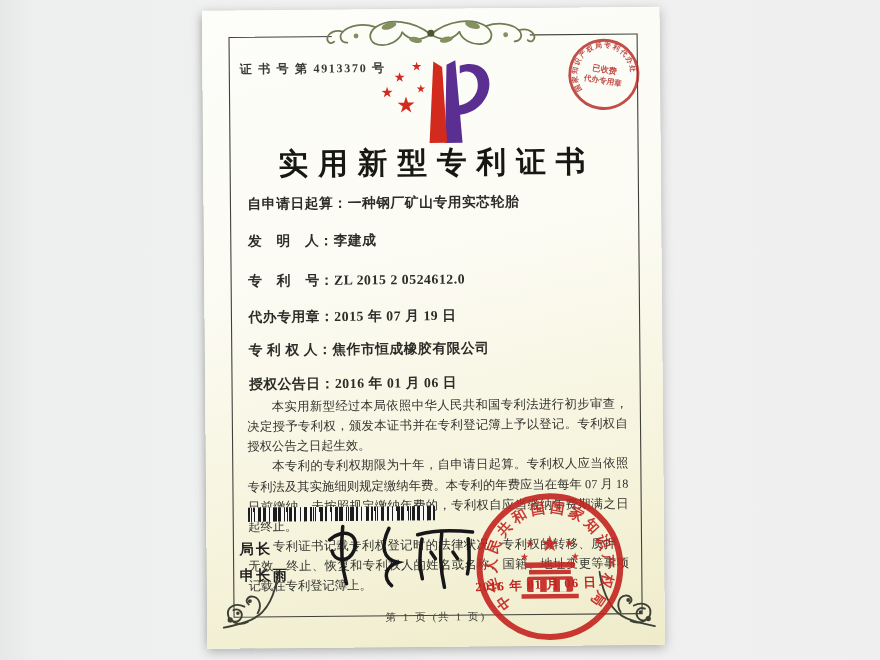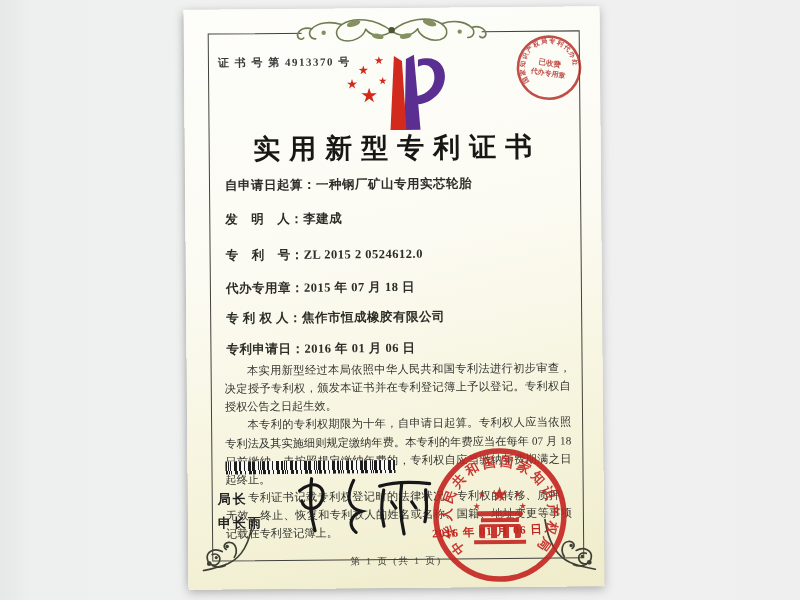--- a/index.html
+++ b/index.html
@@ -133,23 +133,23 @@
         <text x="40" y="14" font-size="11">★</text>
         <text x="44" y="34" font-size="10">★</text>
       </g>
     </svg>
 
     <div class="title">实用新型专利证书</div>
 
     <div class="field f0"><span>自申请日起算：</span><span>一种钢厂矿山专用实芯轮胎</span></div>
     <div class="field f1"><span>发　明　人：</span><span>李建成</span></div>
     <div class="field f2"><span>专　利　号：</span><span>ZL 2015 2 0524612.0</span></div>
-    <div class="field f3"><span>代办专用章：</span><span>2015 年 07 月 18 日</span></div>
+    <div class="field f3"><span>代办专用章：</span><span>2015 年 07 月 19 日</span></div>
     <div class="field f4"><span>专 利 权 人：</span><span>焦作市恒成橡胶有限公司</span></div>
-    <div class="field f5"><span>专利申请日：</span><span>2016 年 01 月 06 日</span></div>
+    <div class="field f5"><span>授权公告日：</span><span>2016 年 01 月 06 日</span></div>
 
     <div class="body-text">
       <p>本实用新型经过本局依照中华人民共和国专利法进行初步审查，决定授予专利权，颁发本证书并在专利登记簿上予以登记。专利权自授权公告之日起生效。</p>
       <p>本专利的专利权期限为十年，自申请日起算。专利权人应当依照专利法及其实施细则规定缴纳年费。本专利的年费应当在每年 07 月 18 日前缴纳。未按照规定缴纳年费的，专利权自应当缴纳年费期满之日起终止。</p>
       <p>专利证书记载专利权登记时的法律状况。专利权的转移、质押、无效、终止、恢复和专利权人的姓名或名称、国籍、地址变更等事项记载在专利登记簿上。</p>
     </div>
 
     <div class="barcode"></div>
 
     <div class="signer">

